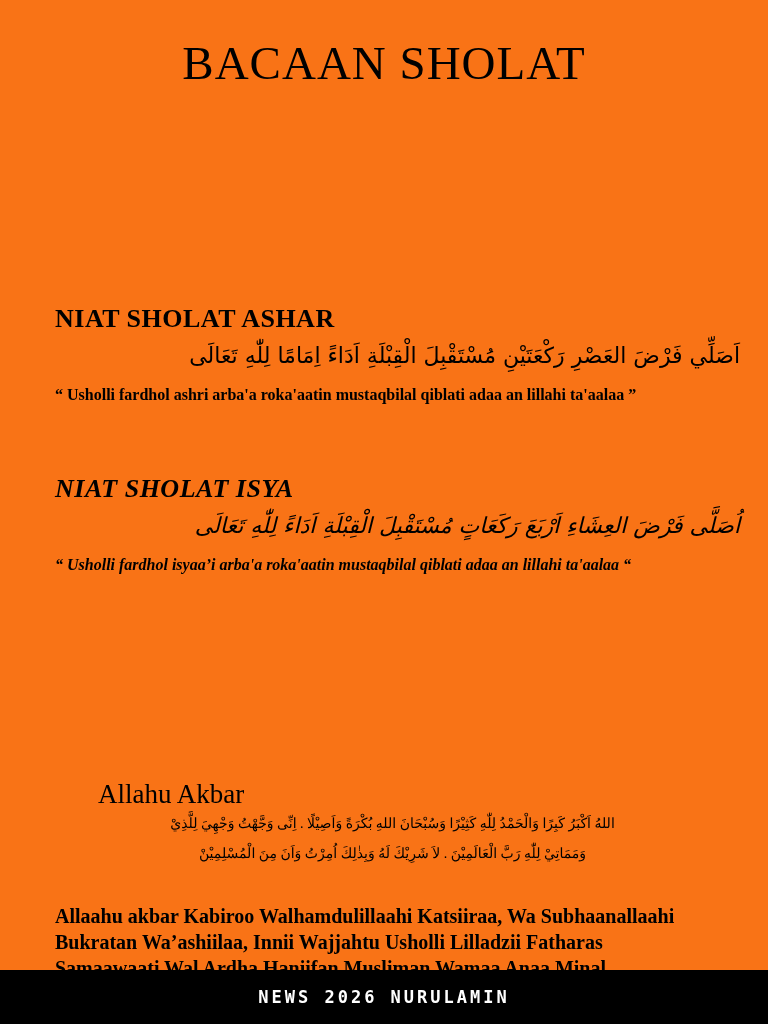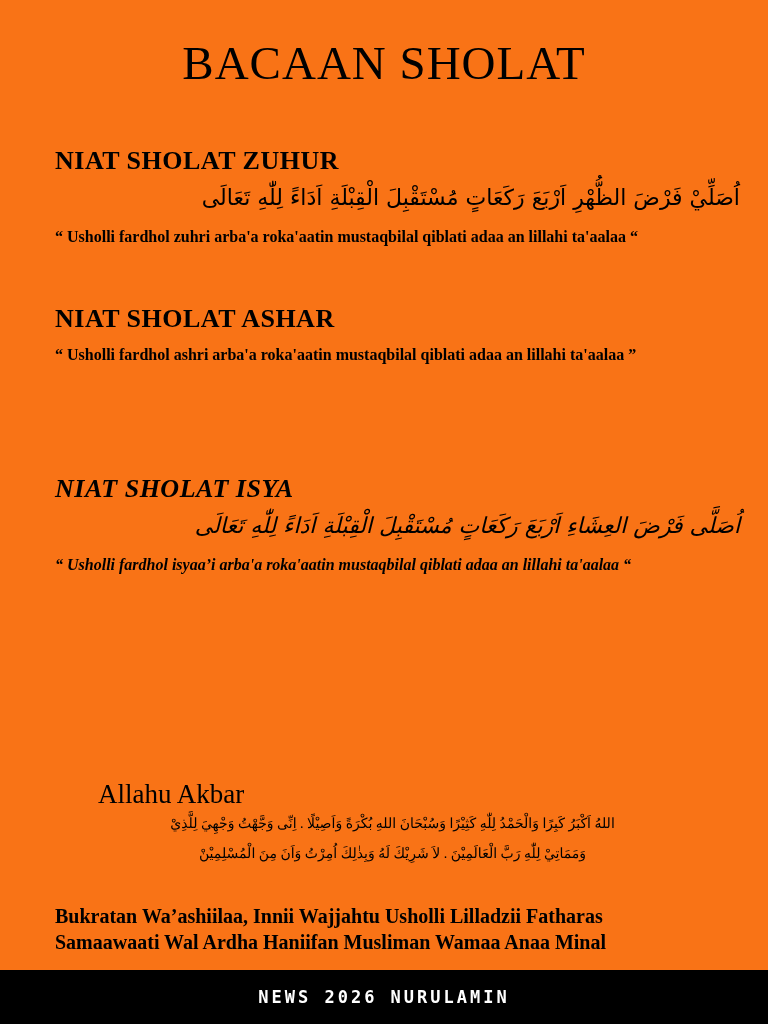--- a/index.html
+++ b/index.html
@@ -100,45 +100,42 @@
     letter-spacing: 3px;
   }
 </style>
 </head>
 <body>
 
 <div class="page">
 
   <div class="page-title">BACAAN SHOLAT</div>
 
-  <div class="niat-section sec-1">
-    <div class="section-heading">NIAT SHOLAT ZUHUR</div>
-    <div class="section-arabic">اُصَلِّيْ فَرْضَ الظُّهْرِ اَرْبَعَ رَكَعَاتٍ مُسْتَقْبِلَ الْقِبْلَةِ اَدَاءً لِلّٰهِ تَعَالَى</div>
-    <div class="section-latin">“ Usholli fardhol zuhri arba'a roka'aatin mustaqbilal qiblati adaa an lillahi ta'aalaa “</div>
-  </div>
 
   <div class="niat-section sec-2">
     <div class="section-heading">NIAT SHOLAT ASHAR</div>
+    <div class="section-arabic">اَصَلِّي فَرْضَ العَصْرِ رَكْعَتَيْنِ مُسْتَقْبِلَ الْقِبْلَةِ اَدَاءً اِمَامًا لِلّٰهِ تَعَالَى</div>
     <div class="section-latin">“ Usholli fardhol ashri arba'a roka'aatin mustaqbilal qiblati adaa an lillahi ta'aalaa ”</div>
   </div>
 
   <div class="niat-section sec-3">
     <div class="section-heading">NIAT SHOLAT ISYA</div>
     <div class="section-arabic">اُصَلَّى فَرْضَ العِشَاءِ اَرْبَعَ رَكَعَاتٍ مُسْتَقْبِلَ الْقِبْلَةِ اَدَاءً لِلّٰهِ تَعَالَى</div>
     <div class="section-latin">“ Usholli fardhol isyaa’i arba'a roka'aatin mustaqbilal qiblati adaa an lillahi ta'aalaa “</div>
   </div>
 
   <div class="takbir-heading">Allahu Akbar</div>
 
   <div class="takbir-arabic">
     <div>اللهُ اَكْبَرُ كَبِرًا وَالْحَمْدُ لِلّٰهِ كَثِيْرًا وَسُبْحَانَ اللهِ بُكْرَةً وَاَصِيْلًا . اِنِّى وَجَّهْتُ وَجْهِيَ لِلَّذِيْ</div>
     <div>وَمَمَاتِيْ لِلّٰهِ رَبَّ الْعَالَمِيْنَ . لاَ شَرِيْكَ لَهُ وَبِذٰلِكَ اُمِرْتُ وَاَنَ مِنَ الْمُسْلِمِيْنْ</div>
   </div>
 
   <div class="takbir-latin">
+    <div>Allaahu akbar Kabiroo Walhamdulillaahi Katsiiraa, Wa Subhaanallaahi</div>
     <div>Bukratan Wa’ashiilaa, Innii Wajjahtu Usholli Lilladzii Fatharas</div>
     <div>Samaawaati Wal Ardha Haniifan Musliman Wamaa Anaa Minal</div>
   </div>
 
   <div class="footer-banner">
     <span class="footer-text">NEWS 2026 NURULAMIN</span>
   </div>
 
 </div>
 

